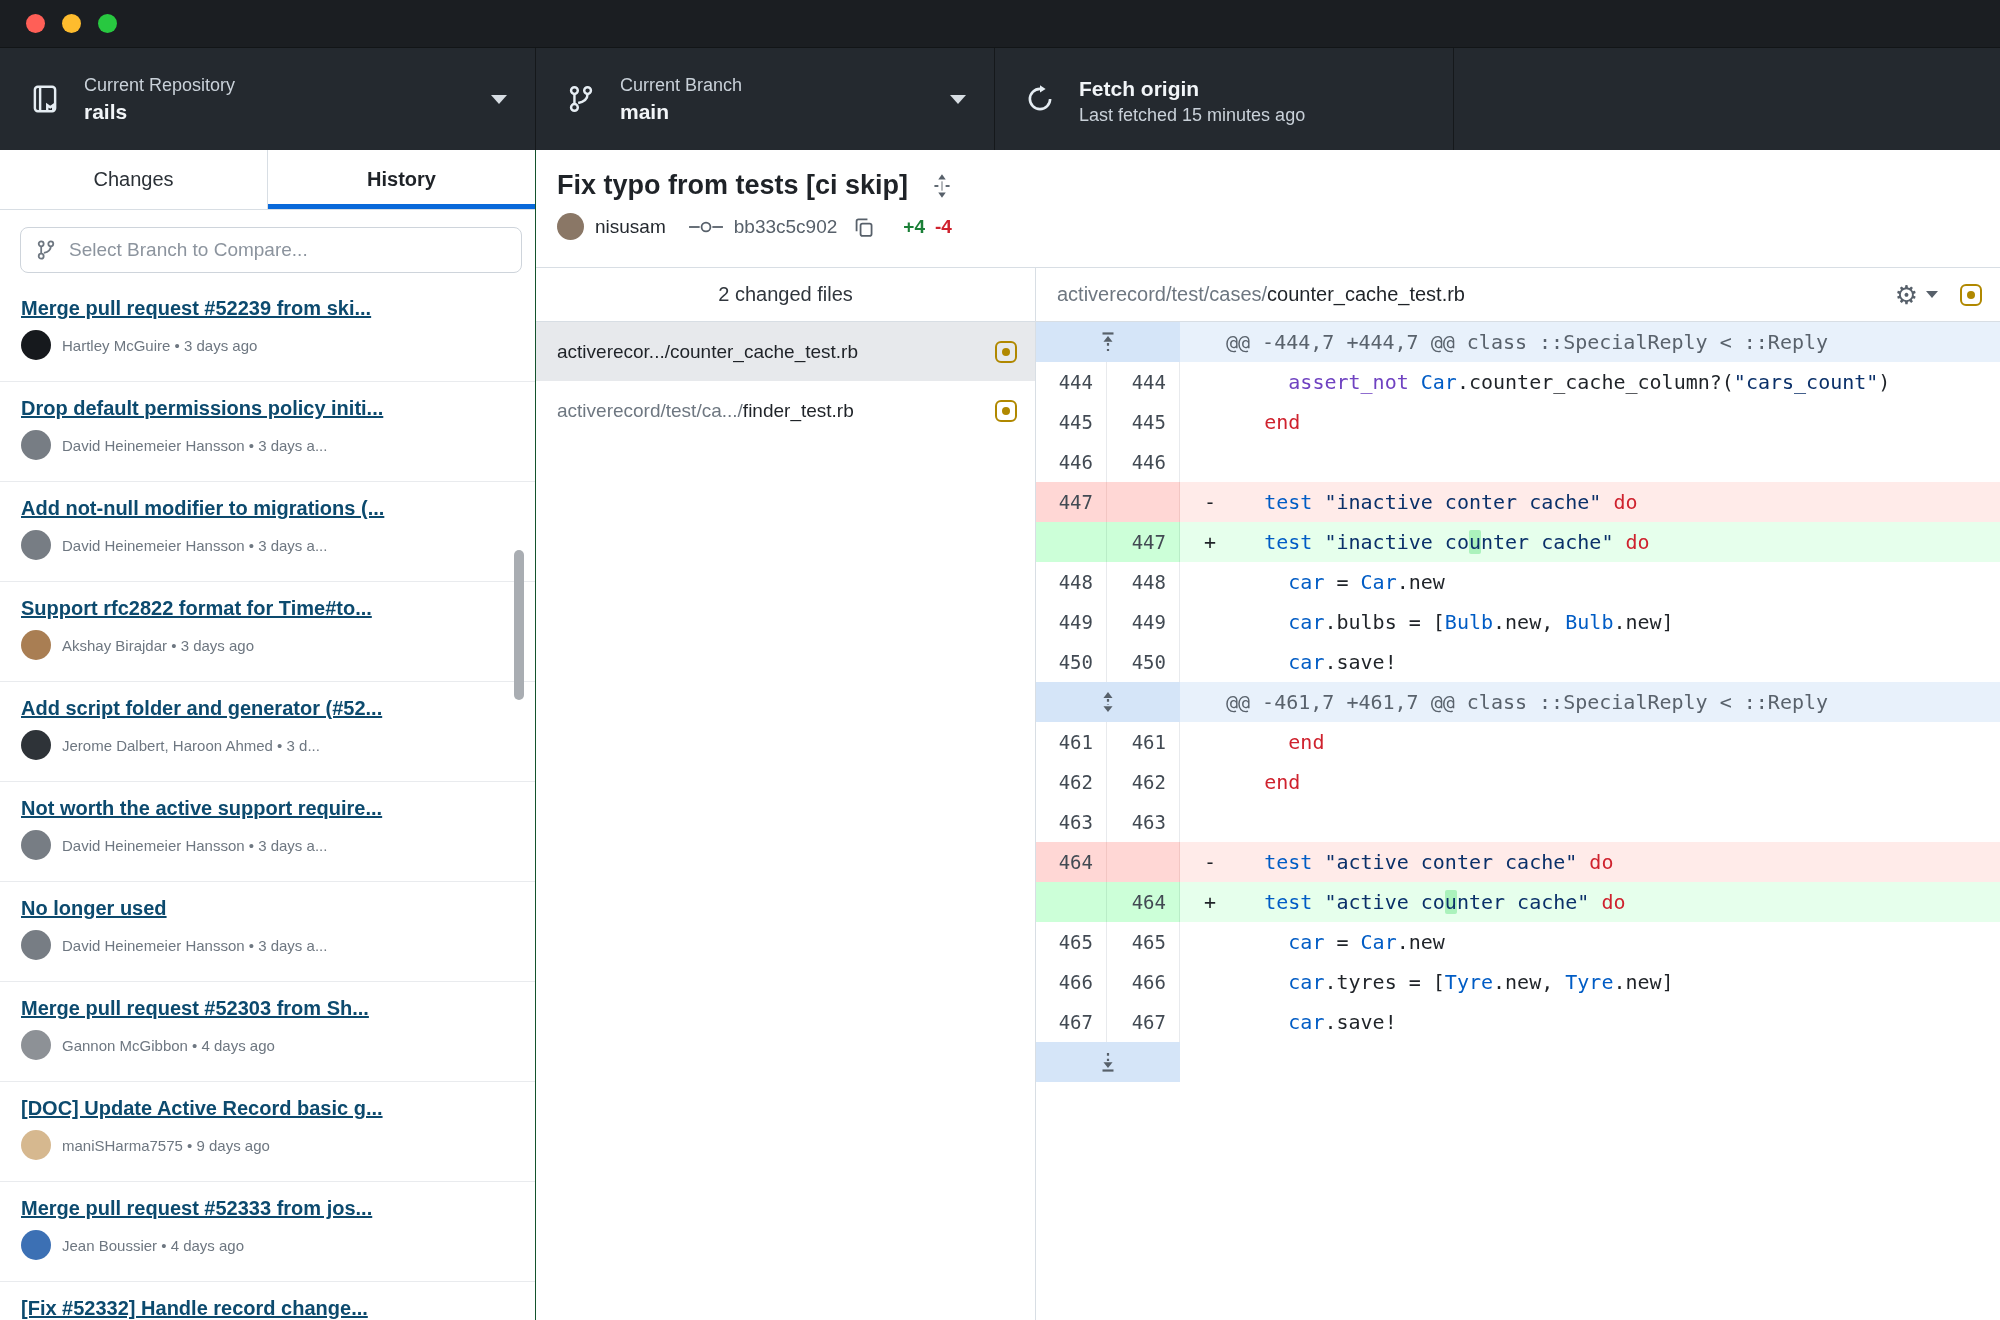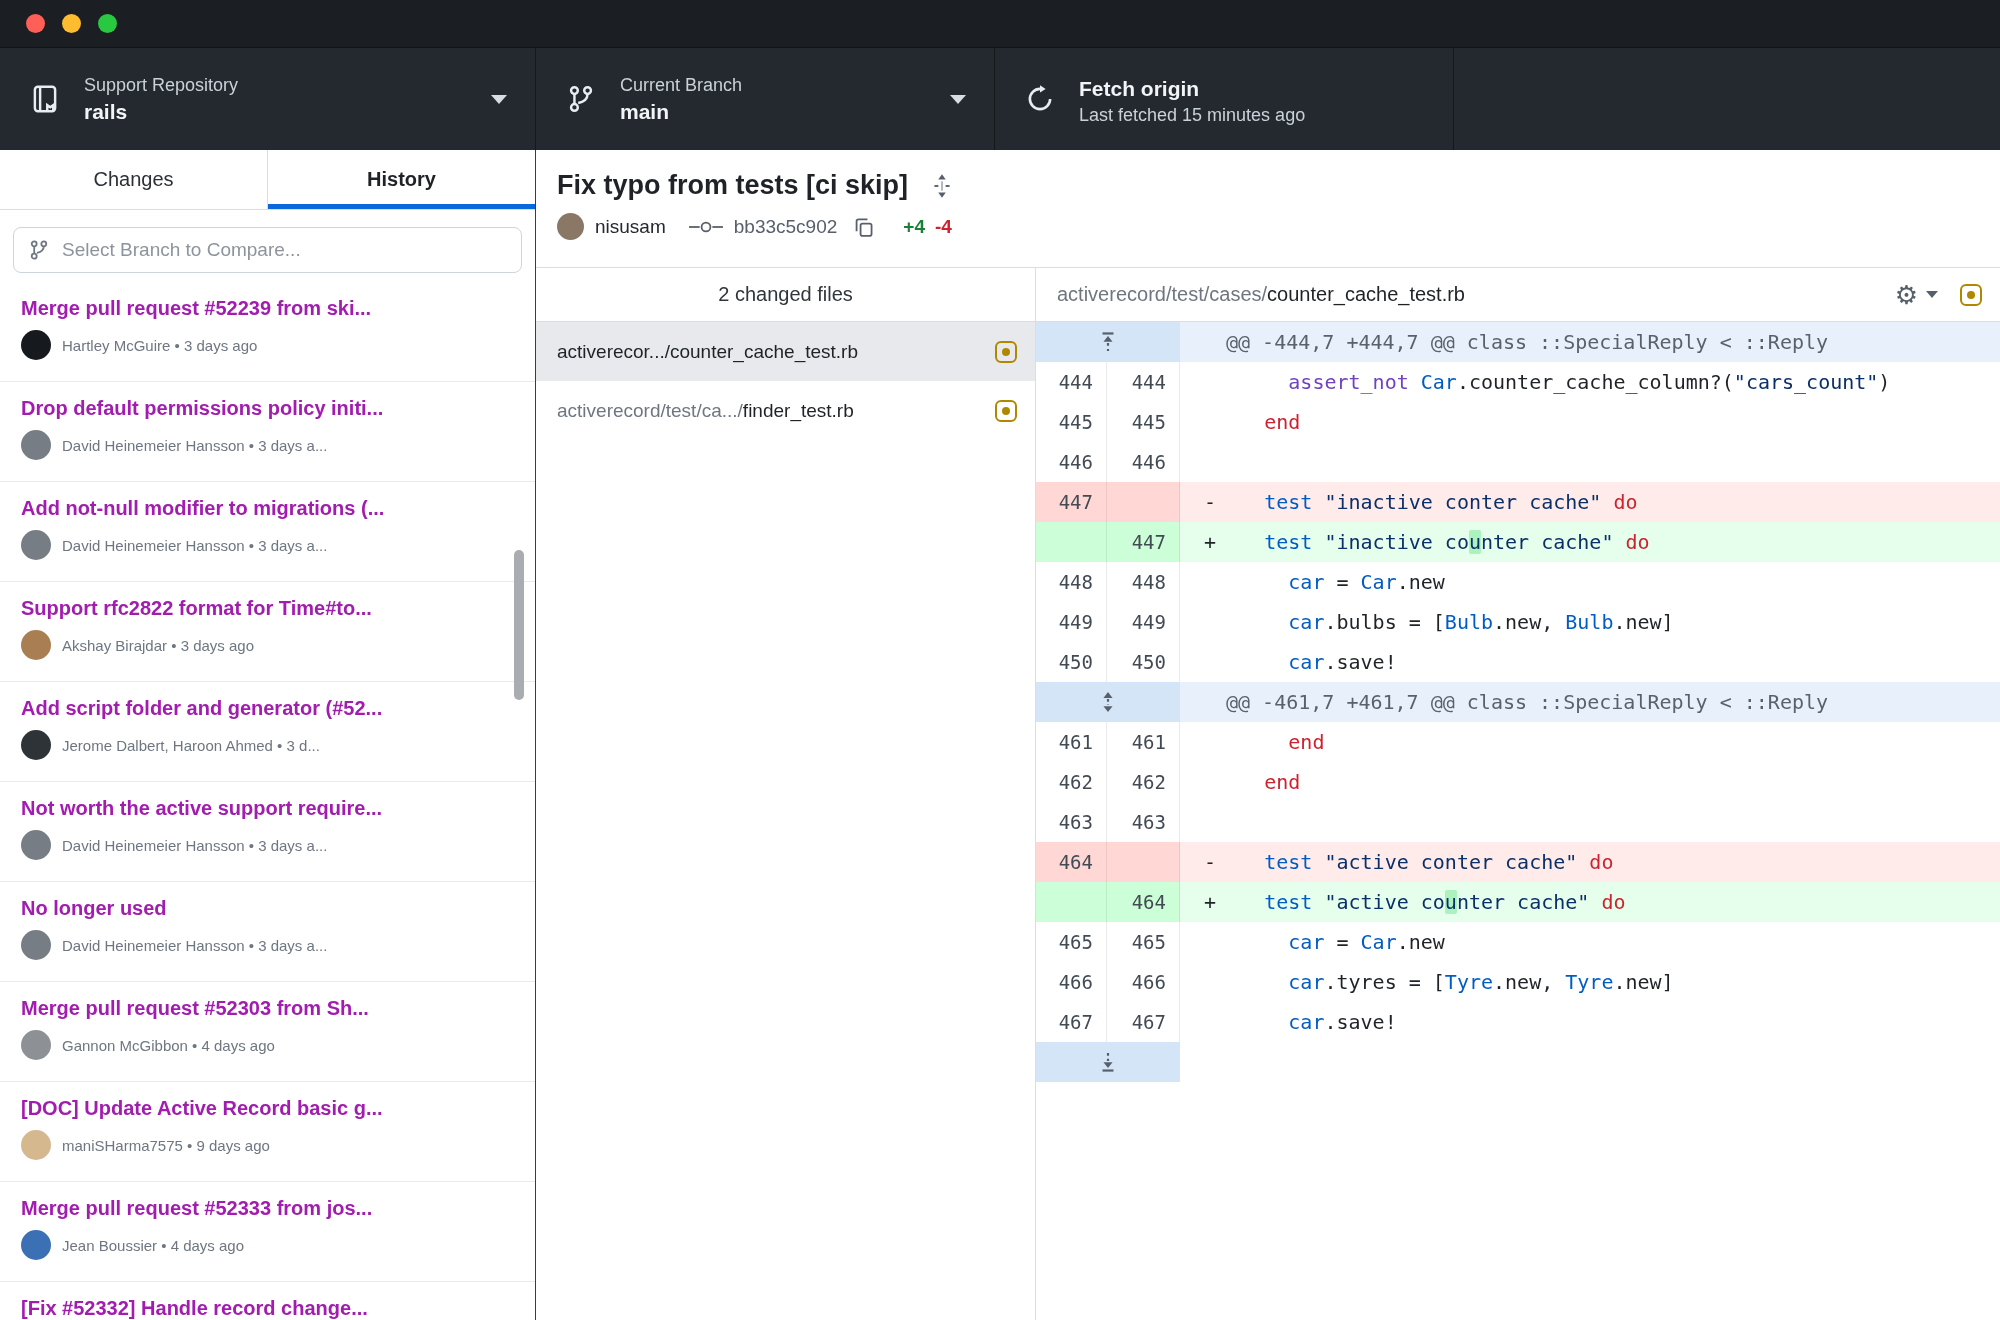--- a/index.html
+++ b/index.html
@@ -29,28 +29,28 @@
 
   
   .main { flex:1; display:flex; min-height:0; }
 
   
   .sidebar { width:536px; flex:none; border-right:1px solid #14532d; display:flex; flex-direction:column; position:relative; background:#fff; }
   .tabs { height:60px; flex:none; display:flex; border-bottom:1px solid #d8dee4; }
   .tab { flex:1; display:flex; align-items:center; justify-content:center; font-size:20px; color:#2b3137; }
   .tab:first-child { border-right:1px solid #d8dee4; }
   .tab.active { font-weight:600; color:#1f2328; box-shadow:inset 0 -5px 0 #0969da; }
-  .compare-wrap { margin:17px 13px 9px 13px; position:relative; flex:none; }
+  .compare-wrap { margin:17px 13px 9px 20px; position:relative; flex:none; }
   .compare-input { width:100%; height:46px; border:1px solid #ced4db; border-radius:8px;
     padding:0 14px 0 48px; font-size:19px; color:#24292f; outline:none; background:#fff; font-family:inherit; }
   .compare-input::placeholder { color:#8c949e; }
   .cmp-icon { position:absolute; left:15px; top:12px; }
   .commit-list { flex:1; overflow:hidden; }
   .commit-item { height:100px; padding:15px 20px 0 21px; border-bottom:1px solid #e9ebee; cursor:pointer; }
-  .commit-title { font-size:20px; font-weight:700; color:#a21caf; white-space:nowrap; overflow:hidden; }
+  .commit-title { font-size:20px; font-weight:700; color:#0c4a6e; white-space:nowrap; overflow:hidden;text-decoration:underline; }
   .commit-meta { display:flex; align-items:center; gap:11px; margin-top:10px; }
   .avatar { width:30px; height:30px; border-radius:50%; background:#8a8f94; flex:none; }
   .meta-text { font-size:15px; color:#6e7781; white-space:nowrap; overflow:hidden; }
   .scroll-thumb { position:absolute; top:400px; right:11px; width:10px; height:150px; border-radius:5px; background:#a9adb2; cursor:pointer; }
 
   
   .content { flex:1; display:flex; flex-direction:column; min-width:0; background:#fff; }
   .commit-header { height:118px; flex:none; border-bottom:1px solid #d8dee4; padding:20px 0 0 21px; }
   .ch-title-row { display:flex; align-items:center; gap:24px; }
   .ch-title { font-size:27px; font-weight:700; color:#1f2328; white-space:nowrap; }
@@ -120,21 +120,21 @@
   <div class="toolbar">
     <button class="tool-section s1">
       <span class="tool-icon">
         <svg width="30" height="30" viewBox="0 0 16 16" fill="none" stroke="#e6edf3" stroke-width="1.3">
           <rect x="2.6" y="1.5" width="10.8" height="13" rx="1.6"></rect>
           <line x1="5.4" y1="1.5" x2="5.4" y2="14.5"></line>
           <path d="M9.2 14.5v-3.2l1.6 1.1 1.6-1.1v3.2"></path>
         </svg>
       </span>
       <span class="tool-text">
-        <span class="tool-label">Support Repository</span>
+        <span class="tool-label">Current Repository</span>
         <span class="tool-value">rails</span>
       </span>
       <span class="chev"></span>
     </button>
     <button class="tool-section s2">
       <span class="tool-icon">
         <svg width="30" height="30" viewBox="0 0 16 16" fill="none" stroke="#e6edf3" stroke-width="1.3">
           <circle cx="4.5" cy="3.5" r="1.8"></circle>
           <circle cx="4.5" cy="12.5" r="1.8"></circle>
           <circle cx="11.5" cy="3.5" r="1.8"></circle>

